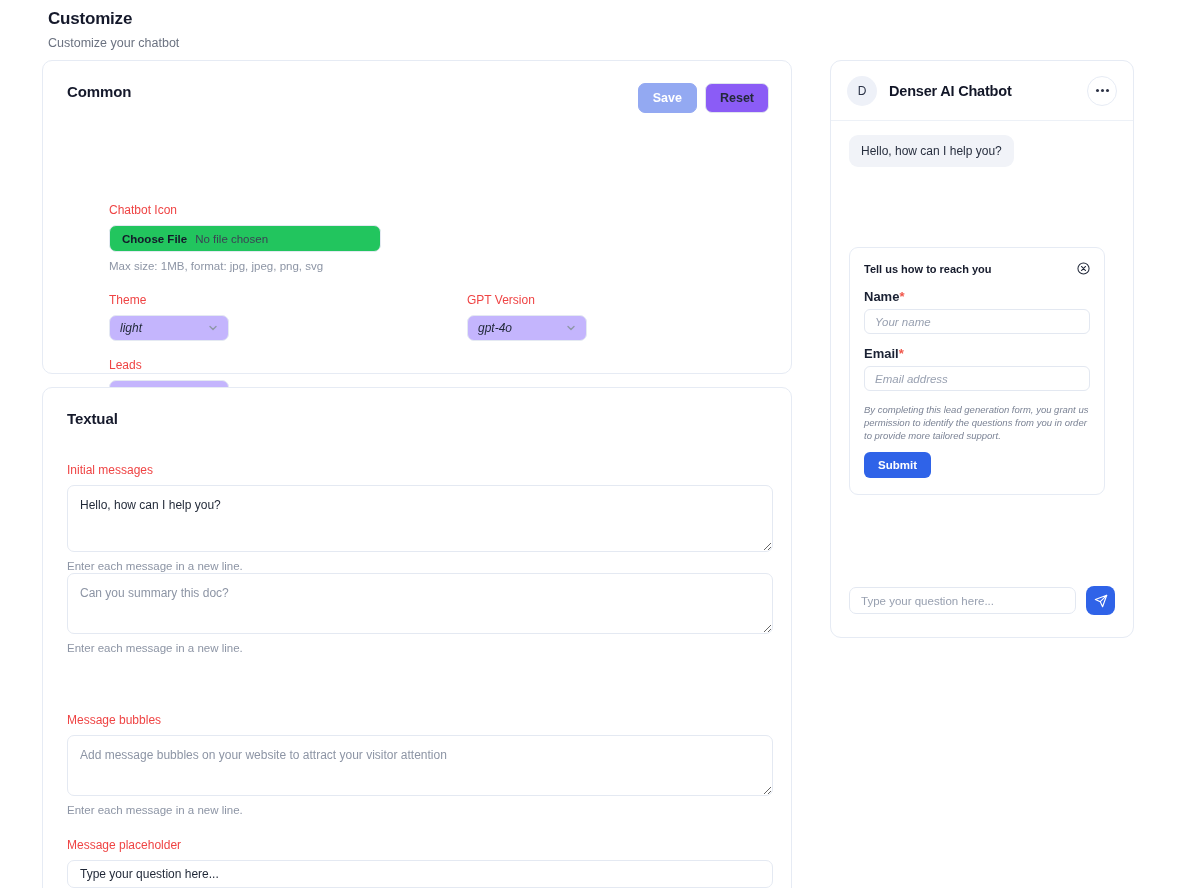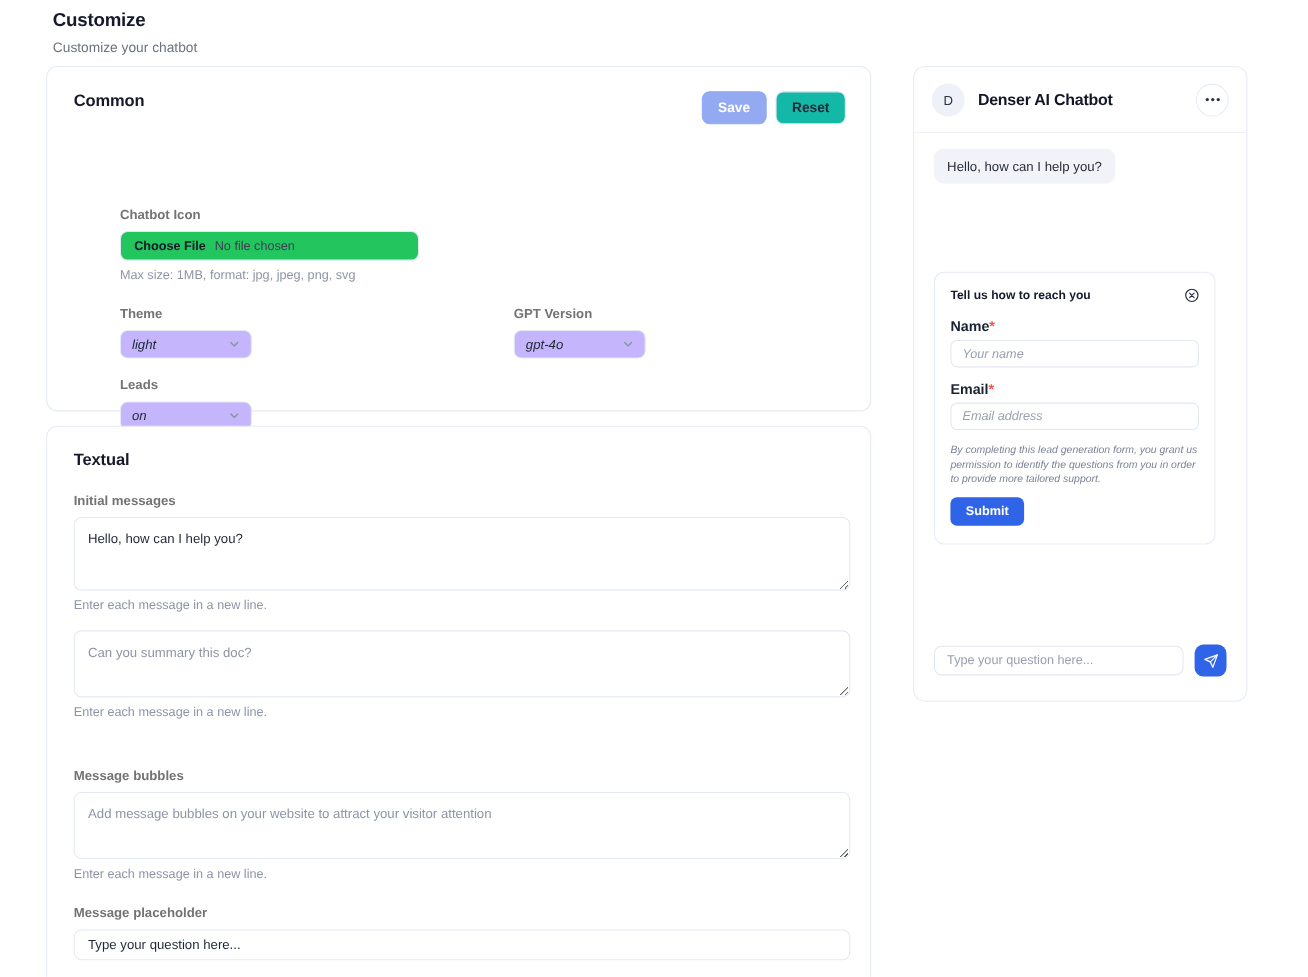--- a/index.html
+++ b/index.html
@@ -38,26 +38,26 @@
   }
 
   .card-actions { position: absolute; right: 22px; top: 22px; display: flex; gap: 8px; }
   .btn {
     font-family: "Liberation Sans", sans-serif;
     font-size: 12.5px; font-weight: 600;
     border-radius: 7px; padding: 6px 14px;
     cursor: pointer; line-height: 16px;
   }
   .btn-save { background: #93a9f2; color: #ffffff; border: 1px solid #93a9f2; }
-  .btn-reset { background: #14b8a6; color: #23293a; border: 1px solid #dfe4ee; }
+  .btn-reset { background: #8b5cf6; color: #23293a; border: 1px solid #dfe4ee; }
 
   
   .field-label {
-    font-size: 12px; font-weight: 700; color: #737373;
-    margin-bottom: 7px; display: block; line-height: 15px;
+    font-size: 12px; font-weight: 400; color: #ef4444;
+    margin-bottom: 7px; display: block; line-height: 15px; margin-top: 15px;
   }
   .helper {
     font-size: 11.5px; color: #8d95a5; margin-top: 7px; line-height: 15px;
   }
 
   .file-input {
     width: 272px; height: 27px;
     border: 1px solid #e4e9f2; border-radius: 7px;
     background: #22c55e; display: flex; align-items: center;
     padding: 0 12px; font-size: 11.5px; color: #1f2736;

